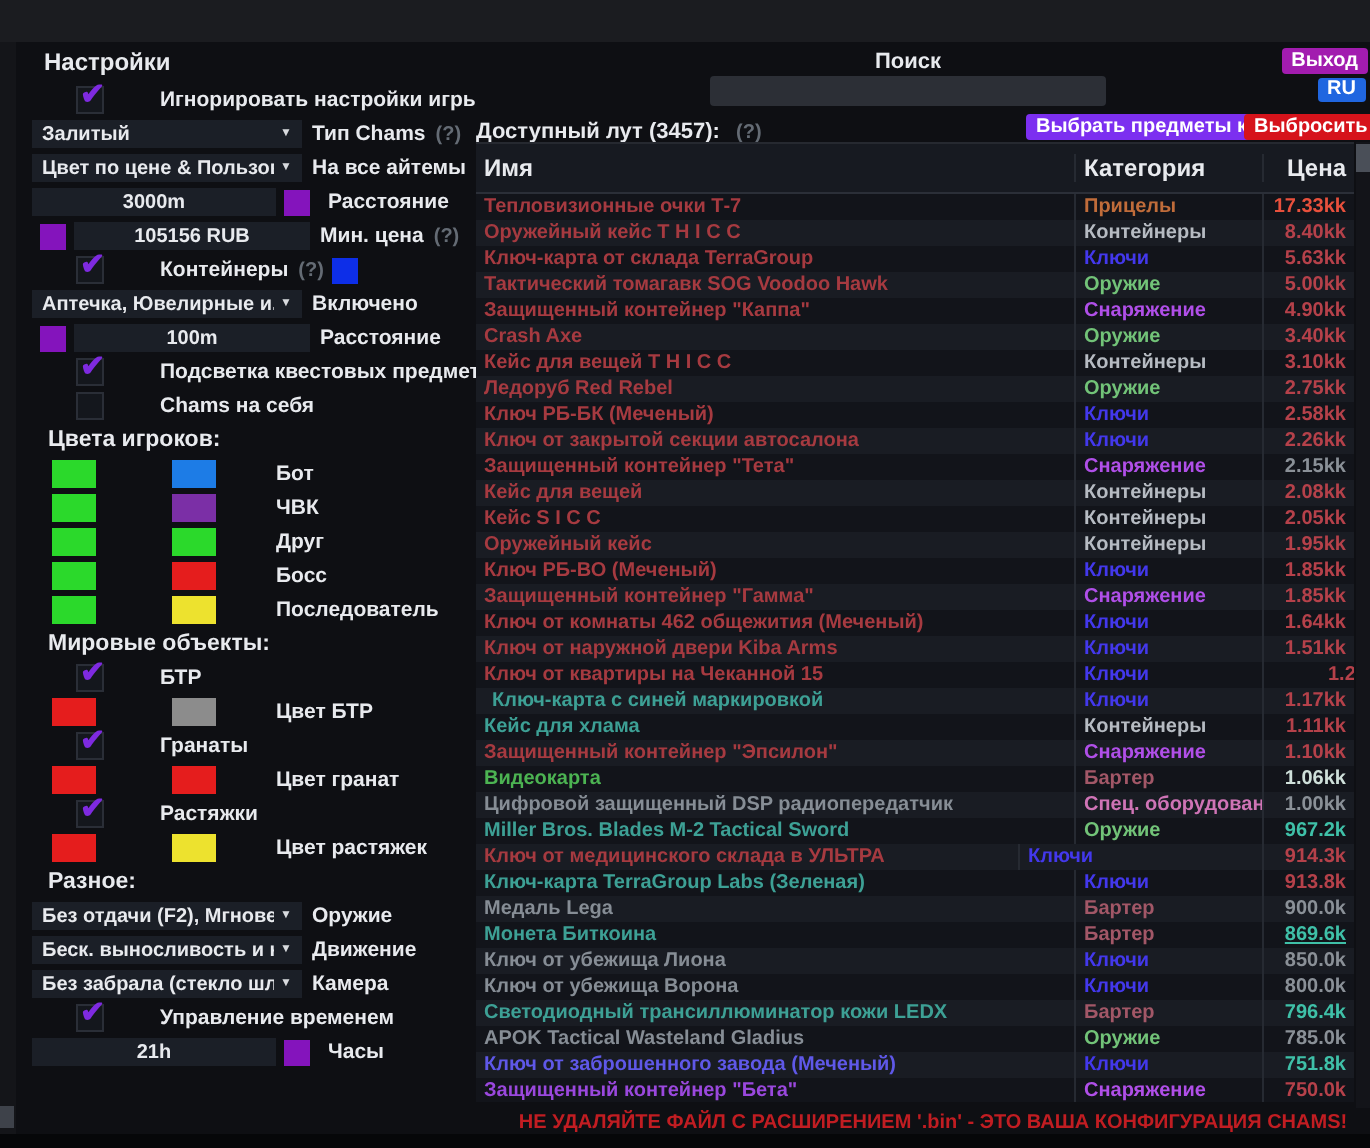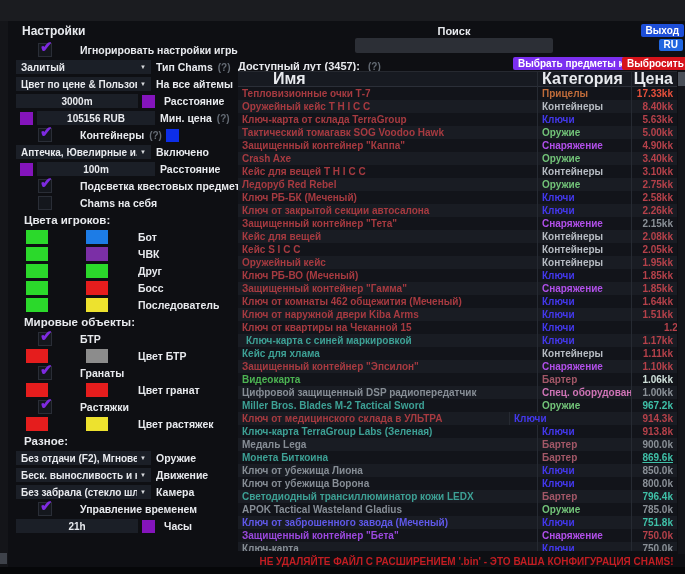--- a/index.html
+++ b/index.html
@@ -35,28 +35,28 @@
   .sw2 + .sw2{margin-left:38px;}
   .sw2-lbl{margin-left:30px;font-size:10.5px;}
 
   
   .loot{position:absolute;left:230px;top:0;width:447px;height:546px;}
   .search-label{position:absolute;left:117px;top:4px;width:198px;text-align:center;font-size:11px;}
   .search-input{position:absolute;left:117px;top:17px;width:198px;height:15px;background:#2c2f36;border:none;border-radius:2px;
                 color:#e8eaee;font-family:"Liberation Sans",sans-serif;font-weight:700;font-size:10px;padding:0 5px;box-sizing:border-box;outline:none;}
   .btn{border:none;color:#fff;font-family:"Liberation Sans",sans-serif;font-weight:700;font-size:10px;
        height:13px;line-height:13px;padding:0 5px;border-radius:2px;cursor:pointer;}
-  .btn-exit{position:absolute;right:1px;top:3px;background:#1d4ed8;}
+  .btn-exit{position:absolute;right:1px;top:3px;background:#a21caf;}
   .btn-lang{position:absolute;right:2px;top:18px;background:#2066e0;height:12px;line-height:12px;}
   .btn-kappa{position:absolute;left:275px;top:36px;background:#7c2ff0;}
   .btn-drop{position:absolute;left:384px;top:36px;background:#d6131b;}
   .loot-title{position:absolute;left:0;top:39px;font-size:11px;}
   .loot-title .hint{font-size:10px;}
   .ltable{position:absolute;left:0;top:50px;width:439px;height:480px;overflow:hidden;background:#12141a;border-top:1px solid #262930;box-sizing:border-box;}
-  .thead{height:15px;display:flex;align-items:center;background:#171a21;border-bottom:1px solid #2b2f38;font-size:16px;box-sizing:border-box;padding-left:31px;}
+  .thead{height:25px;display:flex;align-items:center;background:#171a21;border-bottom:1px solid #2b2f38;font-size:12px;box-sizing:border-box;}
   .trow{height:13px;display:flex;font-size:10px;line-height:13px;}
   .trow.even{background:#191c23;}
   .trow.odd{background:#12141a;}
   .c-name{flex:1;padding-left:4px;overflow:hidden;white-space:nowrap;}
   .c-cat{width:94px;flex:none;border-left:1px solid #262a32;padding-left:4px;overflow:hidden;white-space:nowrap;box-sizing:border-box;}
   .c-price{width:46px;flex:none;border-left:1px solid #262a32;text-align:right;padding-right:4px;overflow:hidden;white-space:nowrap;box-sizing:border-box;}
   .scrollbar{position:absolute;right:0;top:50px;width:7px;height:483px;background:#131419;}
   .scroll-thumb{width:7px;height:14px;margin-top:1px;background:#4a4f58;}
   .warning{position:absolute;left:20px;right:10px;top:535px;text-align:center;font-size:10px;color:#c11d22;white-space:nowrap;}
 </style>

